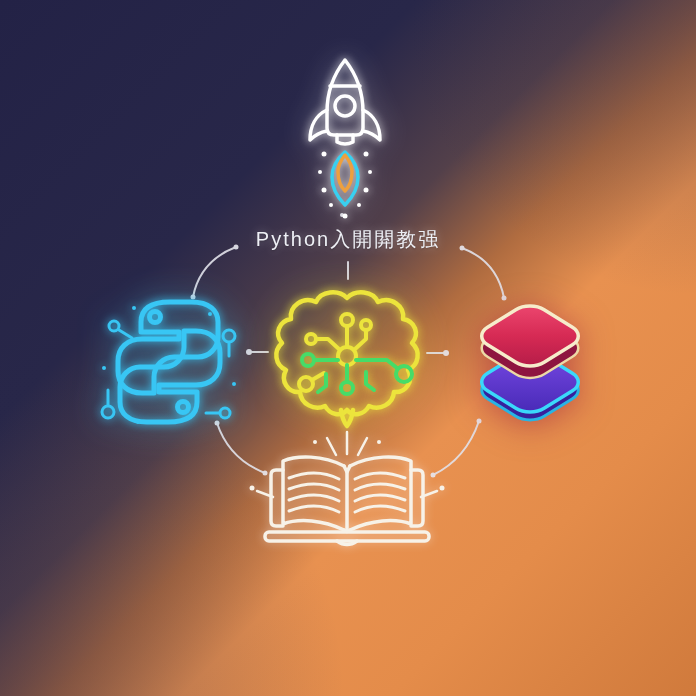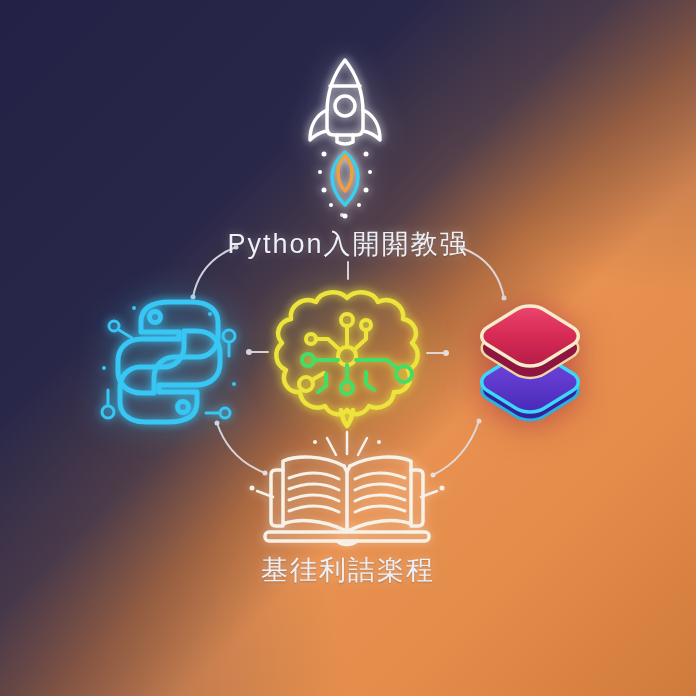--- a/index.html
+++ b/index.html
@@ -7,21 +7,21 @@
     position:relative;width:696px;height:696px;overflow:hidden;
     font-family:"Liberation Sans",sans-serif;
     background:
       radial-gradient(circle at 100% 0%, rgba(38,36,72,0.35), transparent 30%),
       radial-gradient(circle at 0% 100%, rgba(38,36,72,0.40), transparent 35%),
       linear-gradient(135deg,#232246 0%,#282749 30%,#53404a 44%,#b06c40 54%,#e89150 63%,#e48c4a 78%,#d07a3c 100%);
   }
   .gfx{position:absolute;inset:0;}
   .label{
     position:absolute;left:0;right:0;text-align:center;
-    color:#eef0f6;font-size:27px;font-weight:500;letter-spacing:2px;
+    color:#eef0f6;font-size:20px;font-weight:500;letter-spacing:2px;
     text-shadow:0 0 10px rgba(255,255,255,0.35),0 1px 2px rgba(0,0,0,0.25);
   }
   .label-top{top:226px;}
   .label-bottom{top:552px;}
   .glow-white{filter:drop-shadow(0 0 4px rgba(255,255,255,0.85)) drop-shadow(0 0 14px rgba(255,255,255,0.35));}
   .glow-cyan{filter:drop-shadow(0 0 4px rgba(56,198,244,0.9)) drop-shadow(0 0 16px rgba(56,198,244,0.45));}
   .glow-yellow{filter:drop-shadow(0 0 4px rgba(236,228,60,0.9)) drop-shadow(0 0 16px rgba(236,228,60,0.4));}
   .glow-red{filter:drop-shadow(0 4px 16px rgba(150,20,60,0.5));}
   .glow-soft{filter:drop-shadow(0 0 5px rgba(255,255,255,0.45));}
   svg *{vector-effect:non-scaling-stroke;}
@@ -186,14 +186,13 @@
           <path d="M108,60 C122,53 140,52 158,59"></path>
         <path d="M108,71 C122,64 140,63 158,70"></path>
           <path d="M108,82 C122,75 140,74 158,81"></path>
       </g>
       <rect x="18" y="102" width="164" height="9" rx="4"></rect>
       <path d="M90,111 q10,7 20,0"></path>
     </g>
   </svg>
 
   <div class="label label-top">Python入開閞教强</div>
-  <div class="label label-bottom">基徍利詰楽程</div>
 </div>
 
 </body></html>

